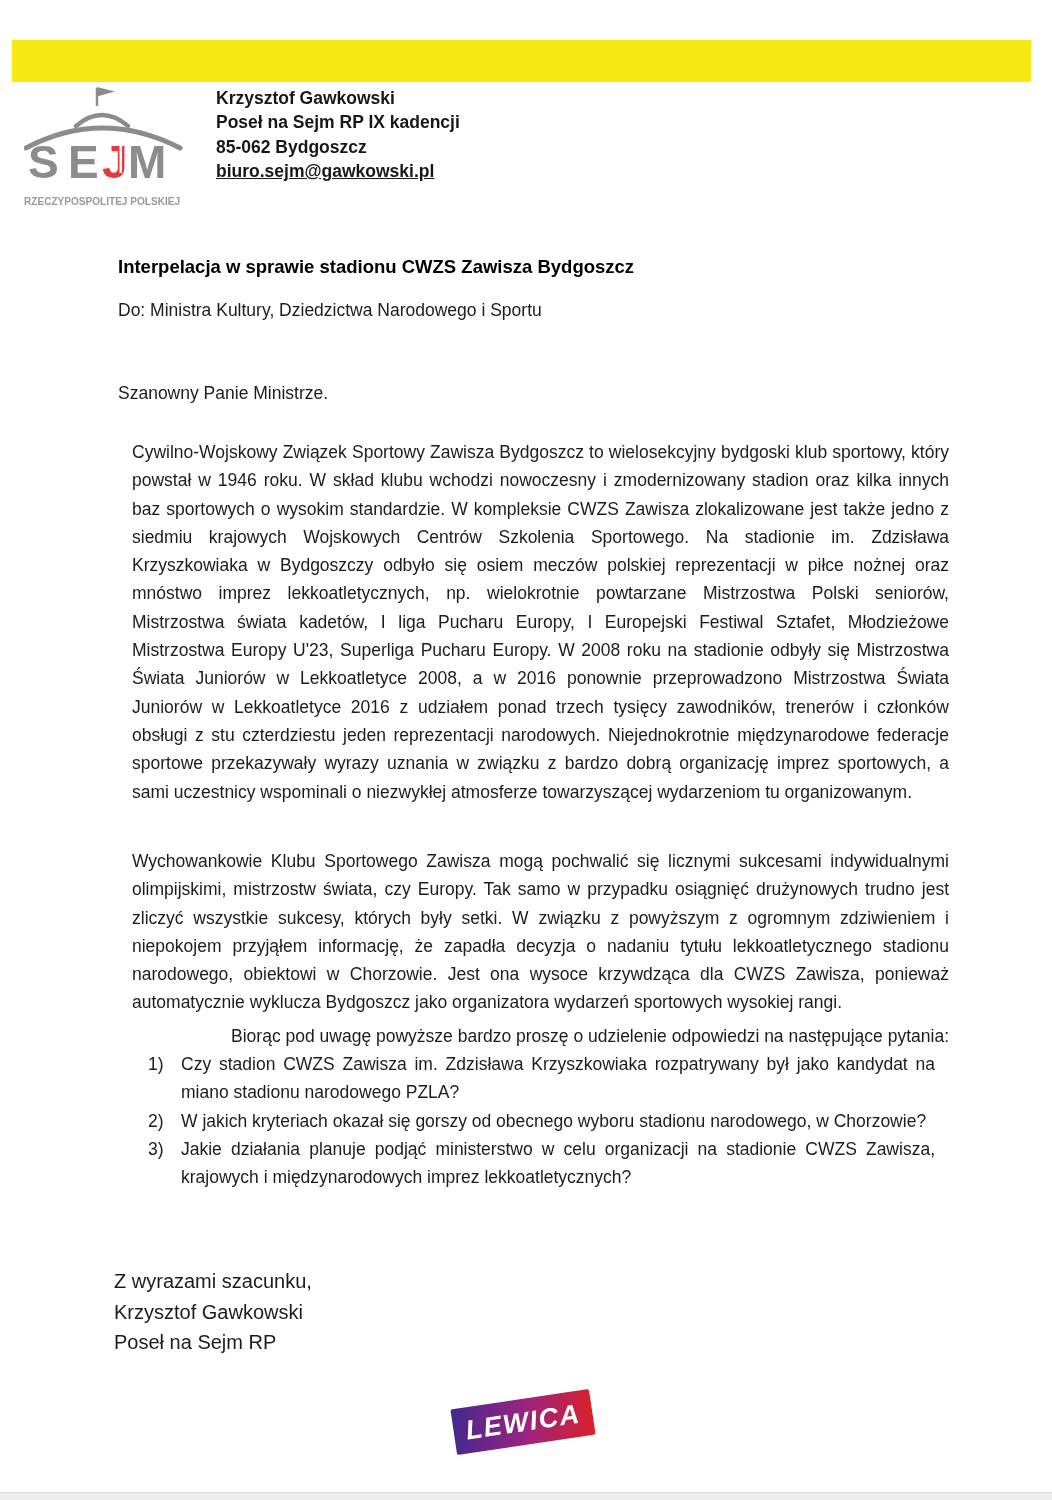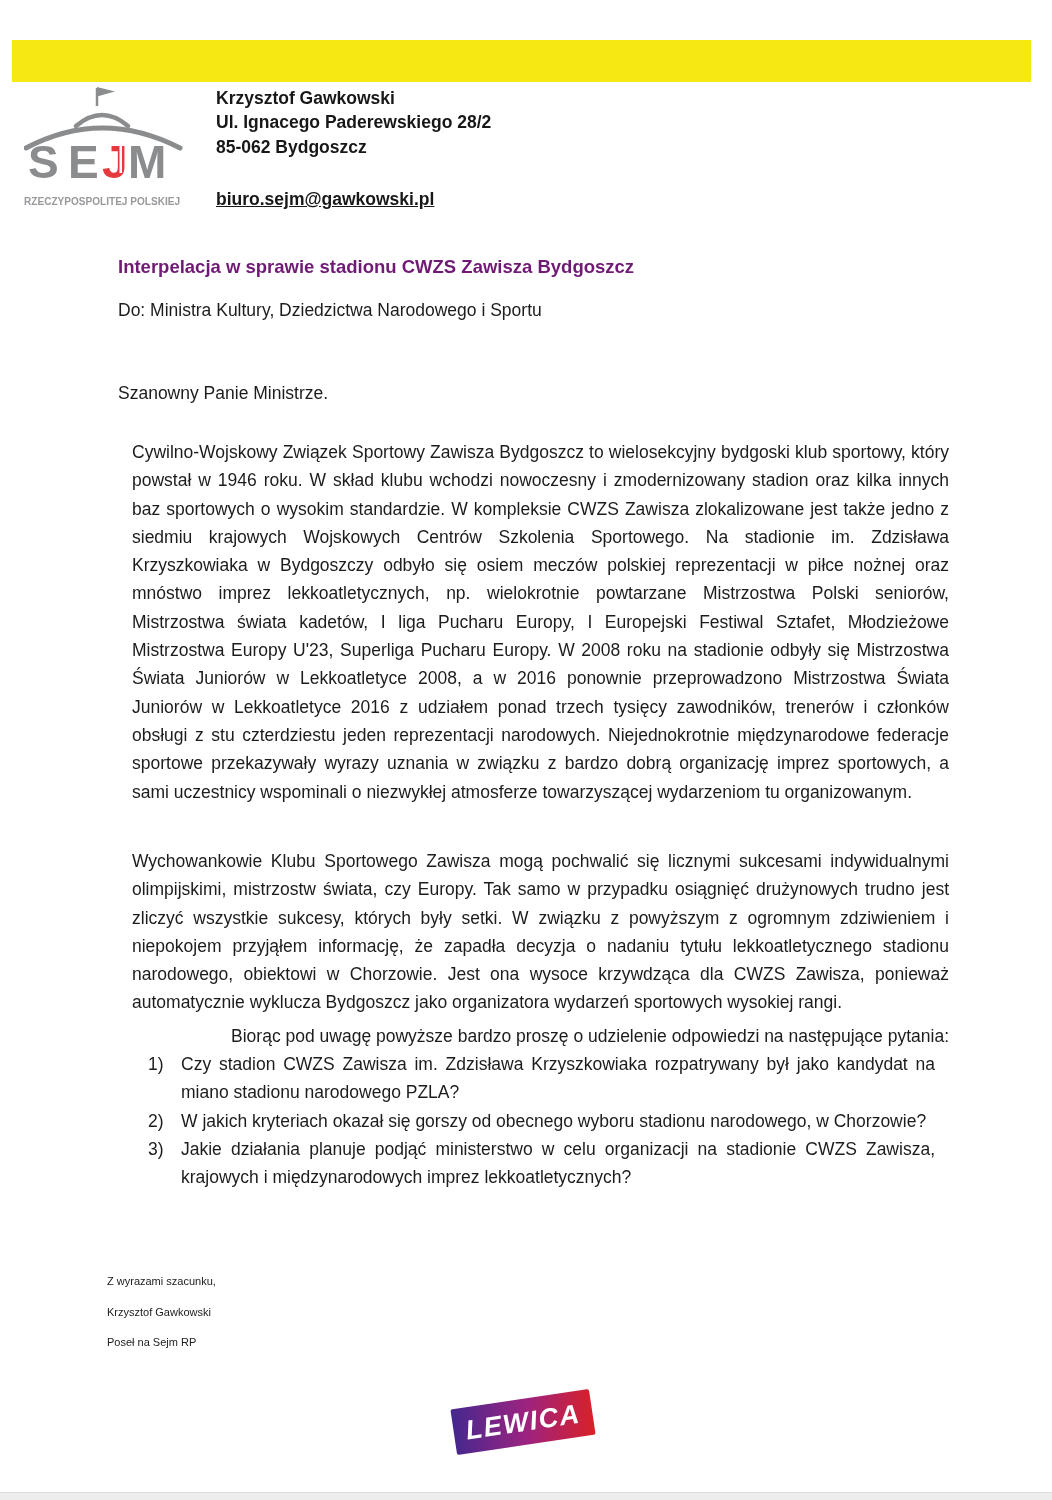--- a/index.html
+++ b/index.html
@@ -9,44 +9,44 @@
   }
   .top-bar {
     position:absolute; left:12px; top:40px; width:1019px; height:42px;
     background:#F6E813;
   }
   .sejm-logo { position:absolute; left:24px; top:84px; }
   .sender {
     position:absolute; left:216px; top:86px;
     font-weight:bold; font-size:17.5px; line-height:24.4px; color:#171717;
   }
-  .sender .email { text-decoration:underline;margin-top:28px; }
+  .sender .email { text-decoration:underline; }
   .title {
     position:absolute; left:118px; top:256px; margin:0;
-    font-size:18.5px; font-weight:bold; color:#701a75;
+    font-size:18.5px; font-weight:bold; color:#000000;
   }
   .addressee { position:absolute; left:118px; top:300px; font-size:17.5px; }
   .salutation { position:absolute; left:118px; top:383px; font-size:17.5px; }
   .para {
     position:absolute; left:118px; width:817px; margin:14px;
     font-size:17.5px; line-height:28.3px; text-align:justify;
   }
   .p1 { top:424px; }
   .p2 { top:833px; }
   .p3 { top:1008px; text-align:right; }
   .qlist {
     position:absolute; left:148px; top:1050px; width:787px;
     font-size:17.5px; line-height:28.3px;
   }
   .qrow { display:flex; }
   .qnum { flex:0 0 33px; }
   .qtext { flex:1; text-align:justify; }
   .closing {
-    position:absolute; left:107px; top:1266px;
-    font-size:11px; line-height:30.5px;
+    position:absolute; left:114px; top:1266px;
+    font-size:20px; line-height:30.5px;
   }
   .lewica {
     position:absolute; left:453px; top:1399px; width:140px; height:46px;
     background:linear-gradient(97deg, #46288E 2%, #9C2380 52%, #D6212B 98%);
     transform:rotate(-8.5deg); border-radius:2px;
     display:flex; align-items:center; justify-content:center;
   }
   .lewica span {
     color:#ffffff; font-weight:bold; font-style:italic;
     font-size:27px; letter-spacing:1.5px;
@@ -73,21 +73,21 @@
     <text x="4" y="94" font-size="46" font-weight="bold" fill="#8A8C8E">S</text>
     <text x="44" y="94" font-size="46" font-weight="bold" fill="#8A8C8E">E</text>
     <text x="78" y="94" font-size="46" font-weight="bold" fill="#E5393D">J</text>
     <rect x="95.5" y="61" width="2.5" height="28" fill="#ffffff"></rect>
     <text x="104" y="94" font-size="46" font-weight="bold" fill="#8A8C8E">M</text>
     <text x="0" y="121" font-size="10.5" font-weight="bold" fill="#97999C" textLength="156" lengthAdjust="spacingAndGlyphs">RZECZYPOSPOLITEJ POLSKIEJ</text>
   </svg>
 
   <div class="sender">
     <div>Krzysztof Gawkowski</div>
-    <div>Ul. Ignacego Paderewskiego 28/2</div>
+    <div>Poseł na Sejm RP IX kadencji</div>
     <div>85-062 Bydgoszcz</div>
     <div class="email">biuro.sejm@gawkowski.pl</div>
   </div>
 
   <h1 class="title">Interpelacja w sprawie stadionu CWZS Zawisza Bydgoszcz</h1>
 
   <div class="addressee">Do: Ministra Kultury, Dziedzictwa Narodowego i Sportu</div>
 
   <div class="salutation">Szanowny Panie Ministrze.</div>
 

